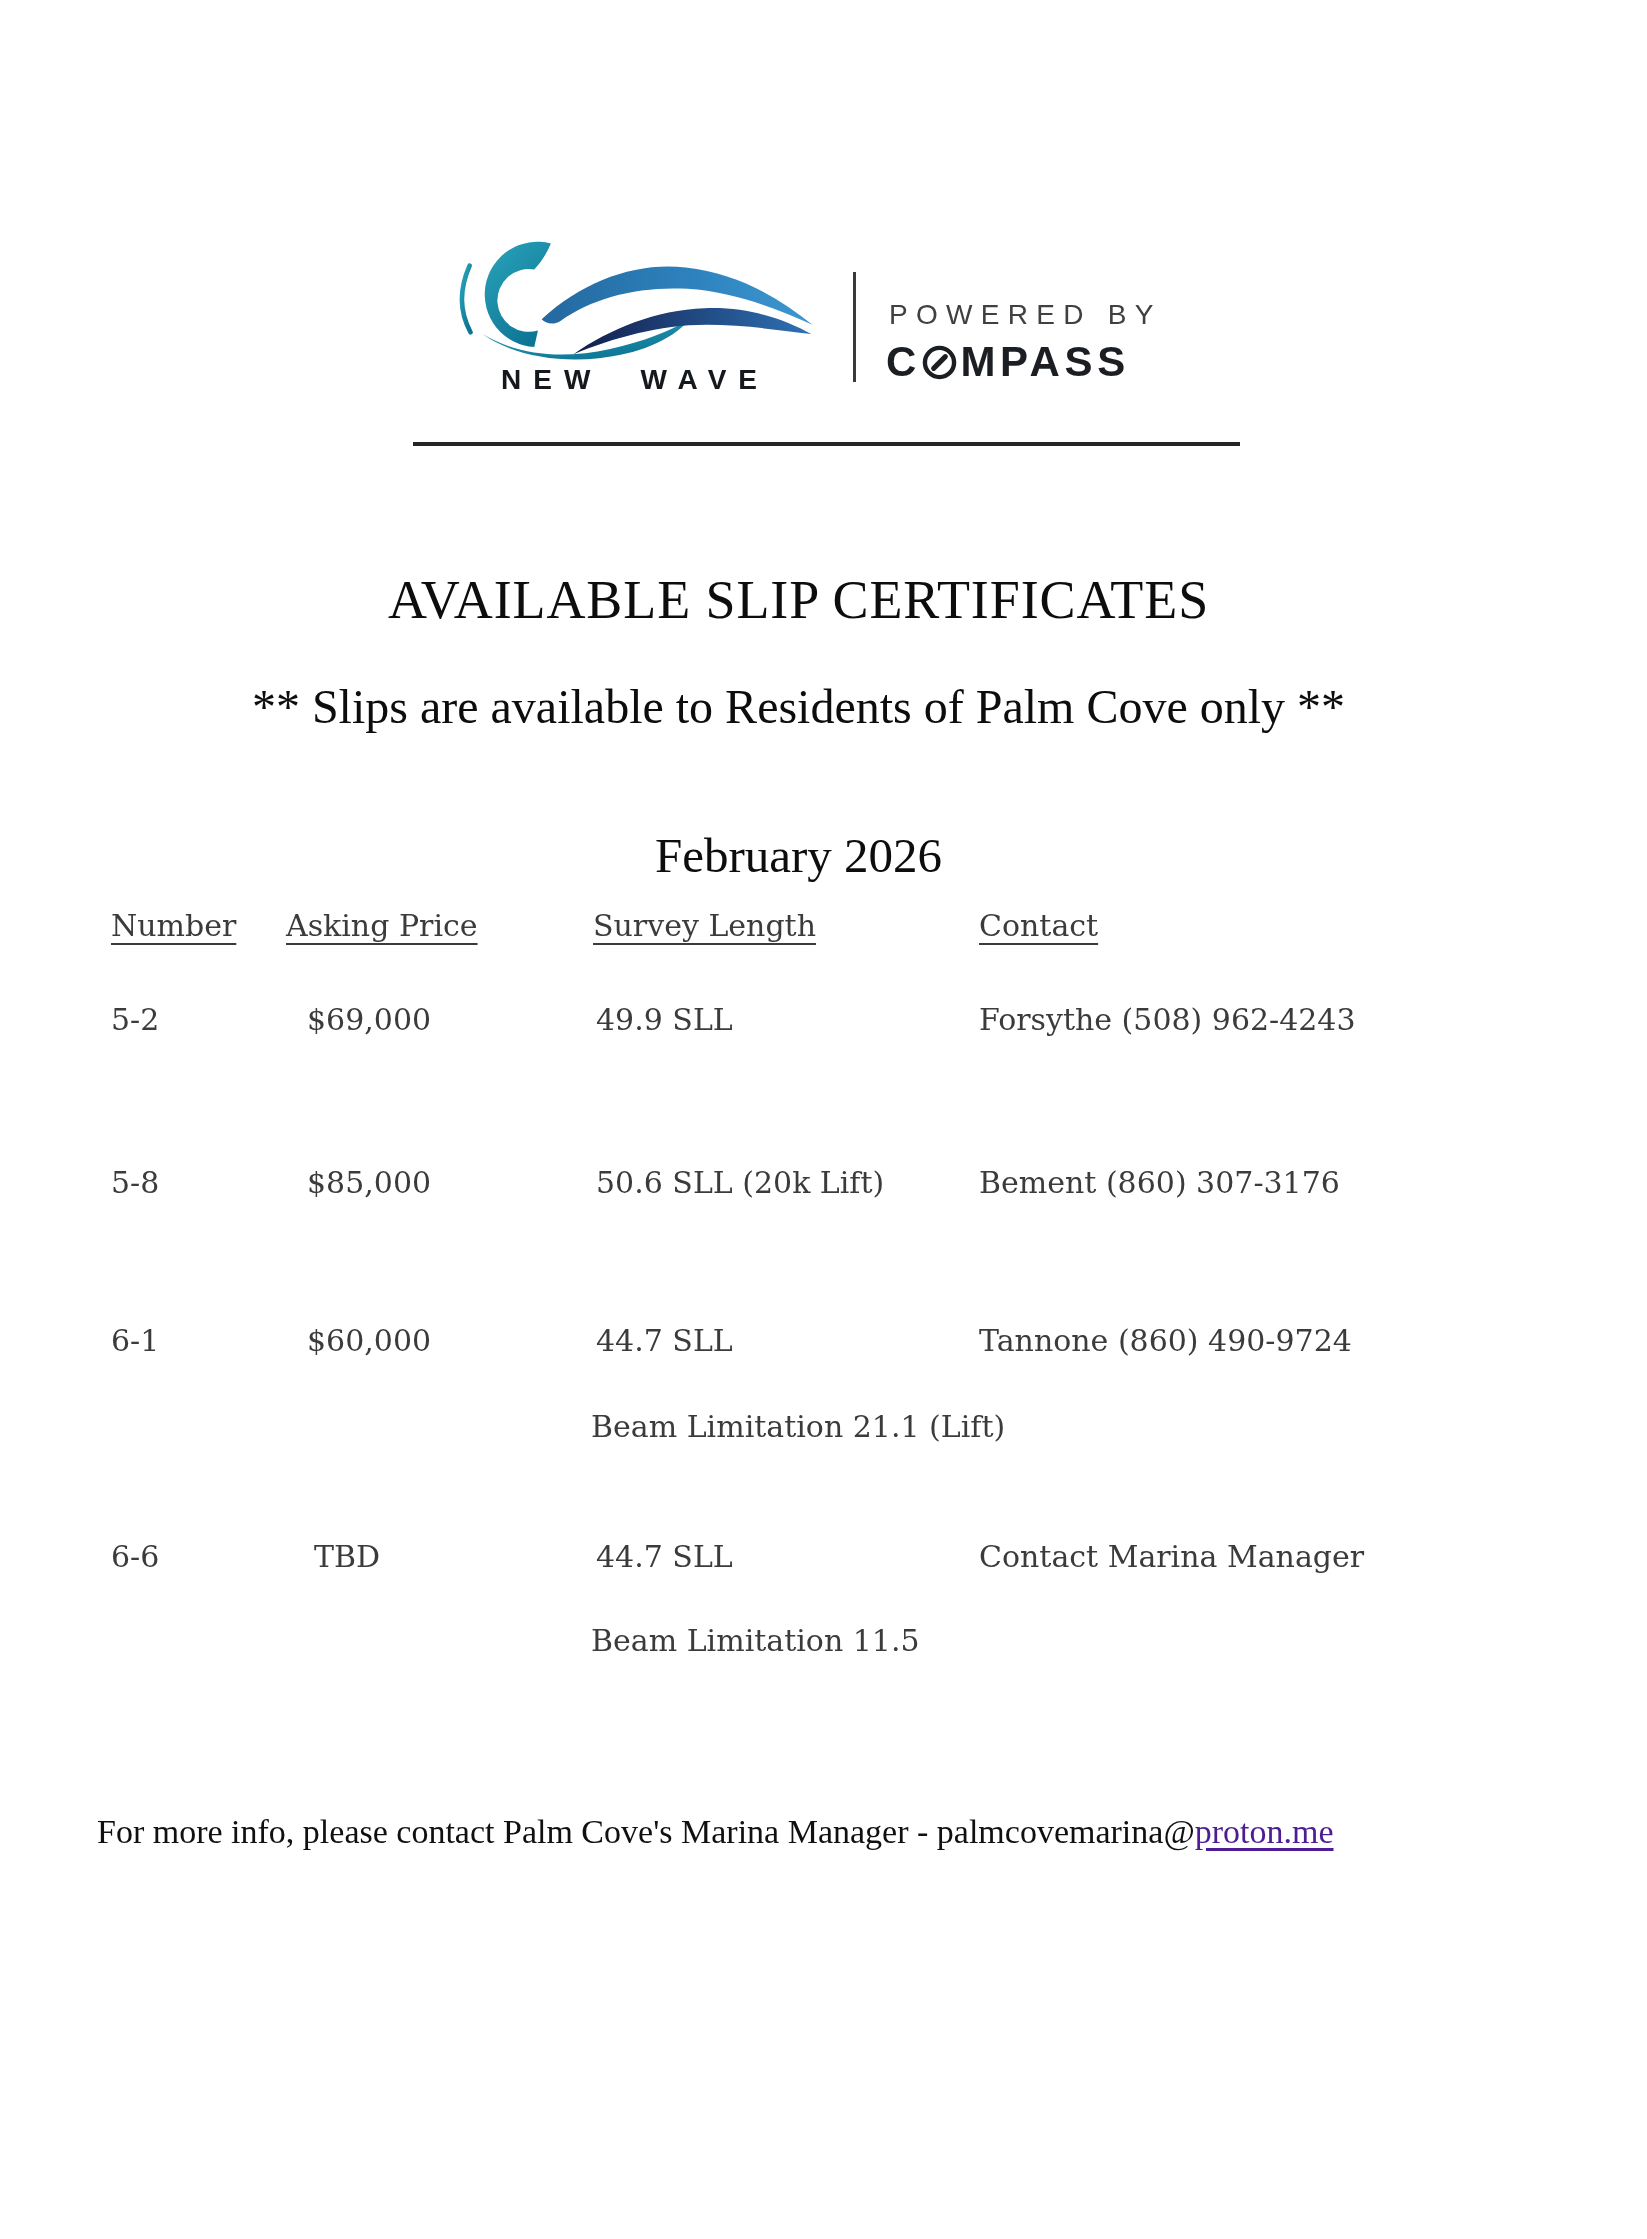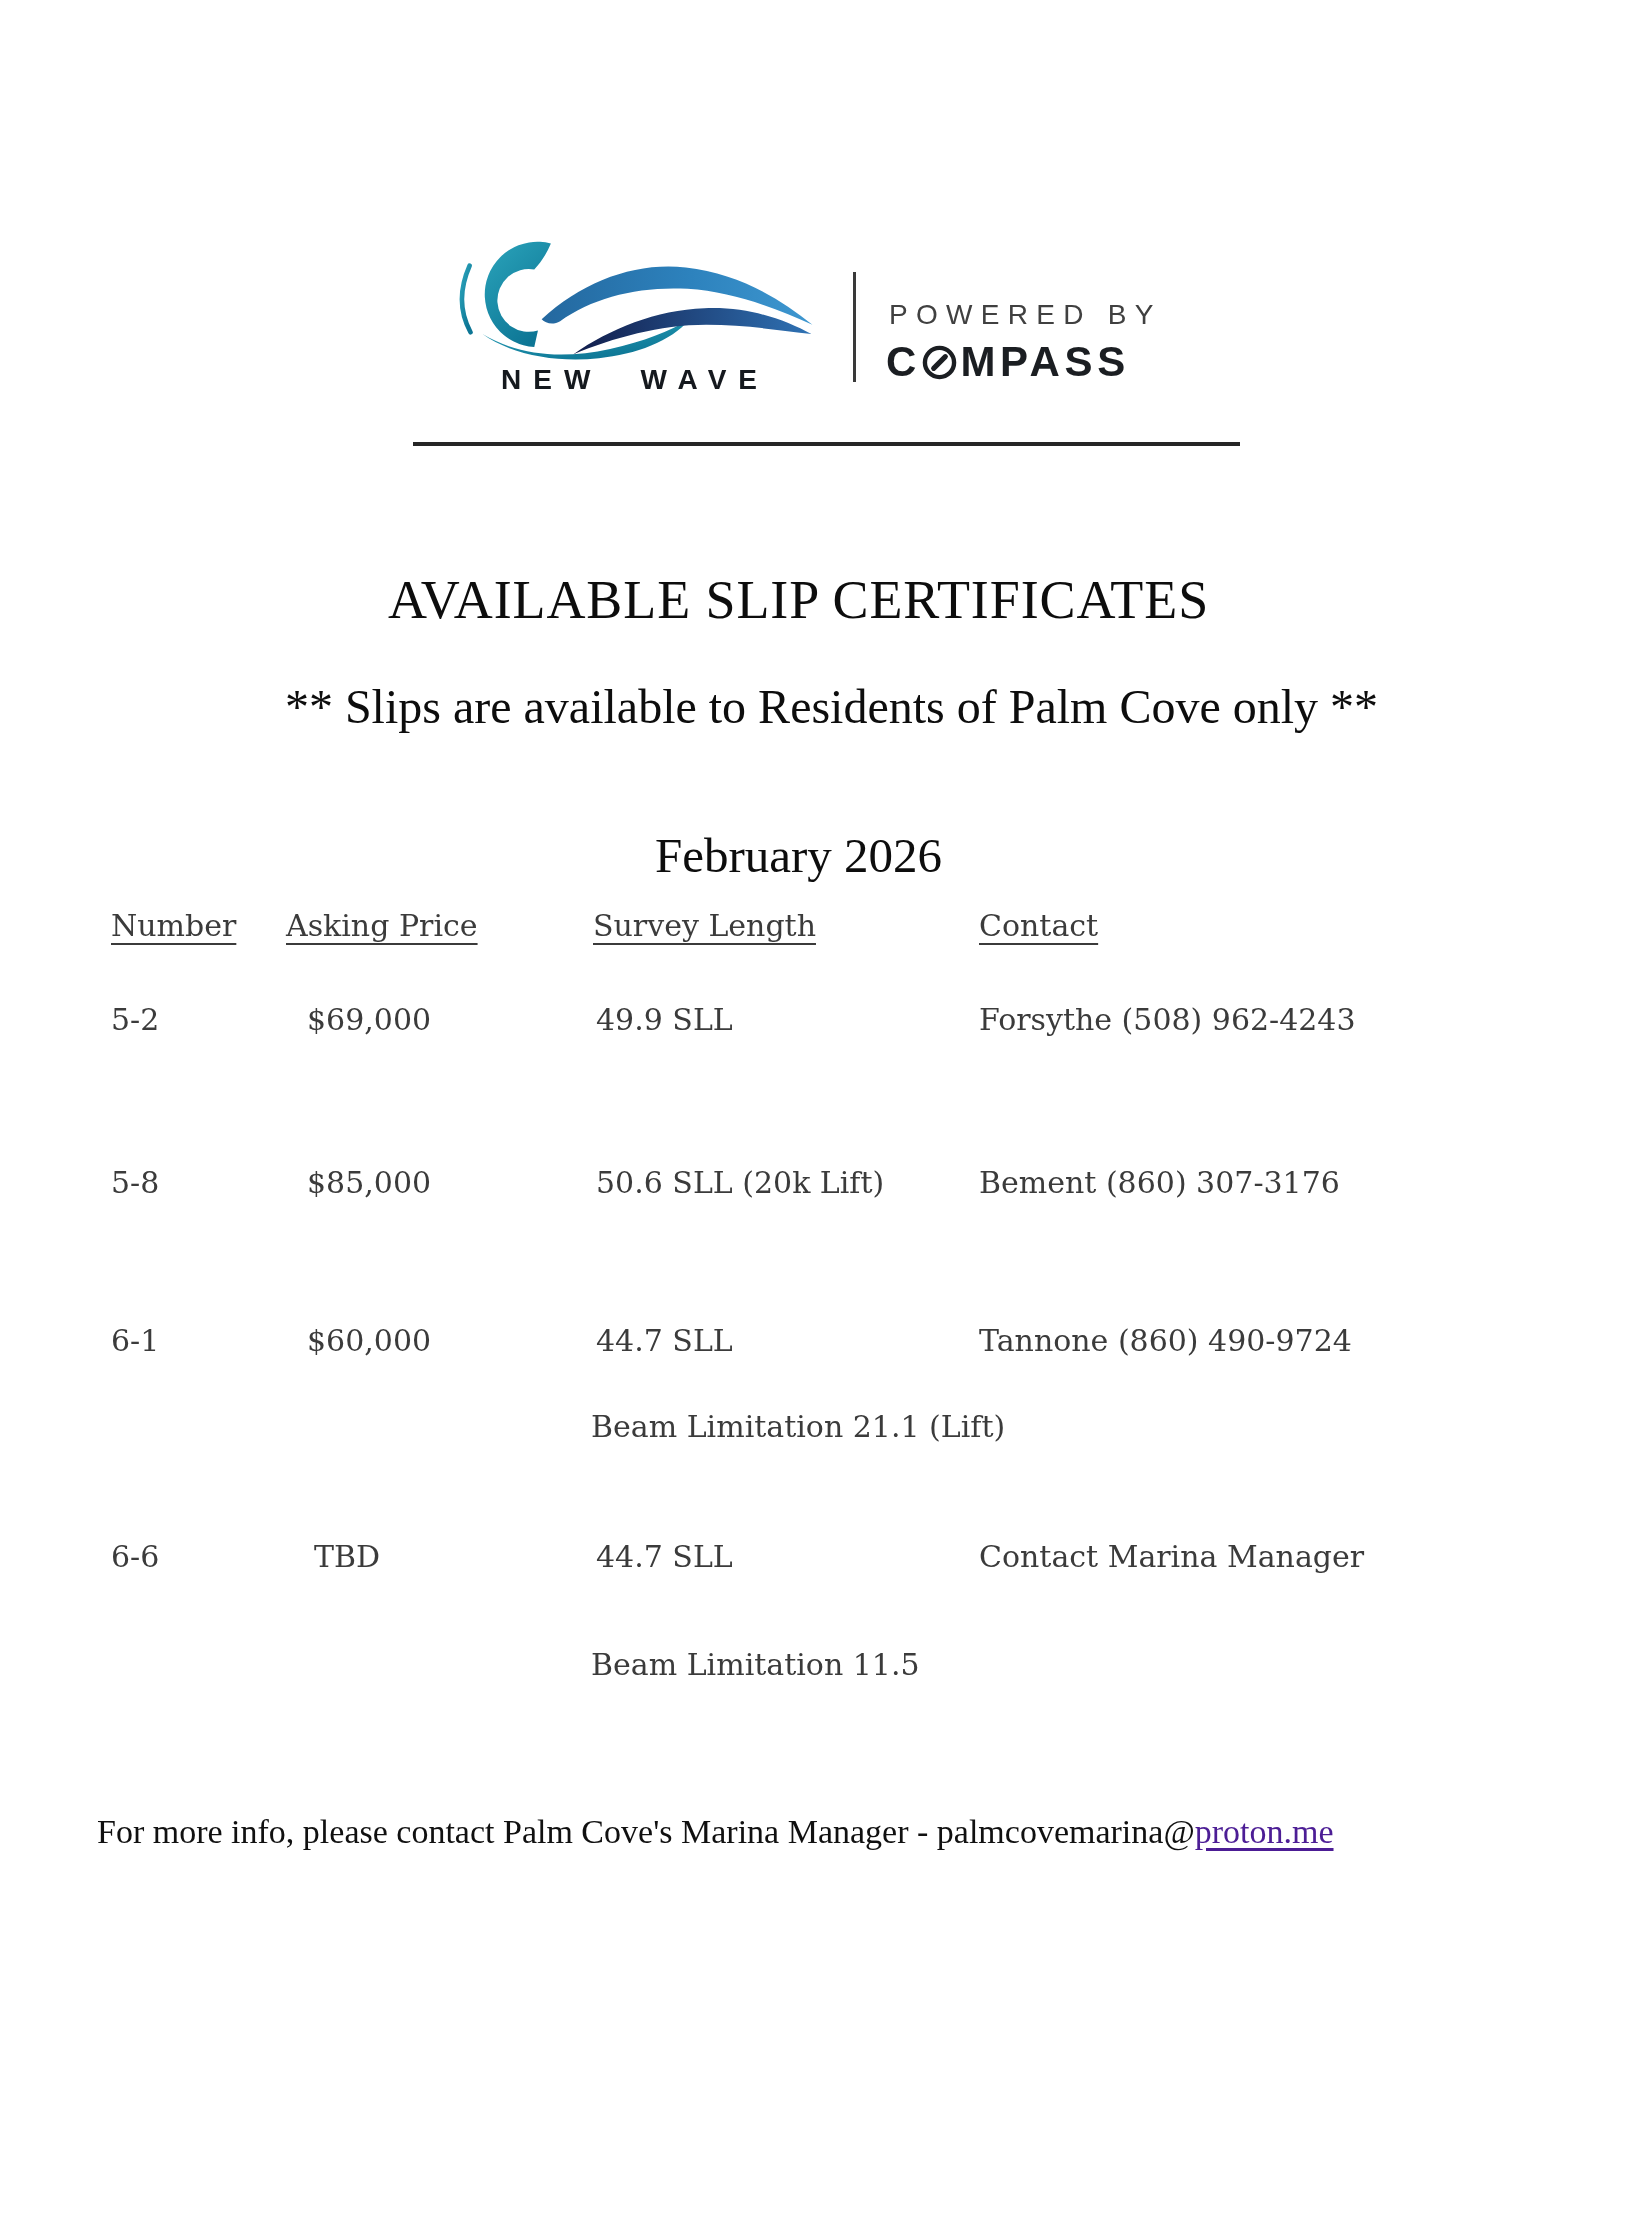--- a/index.html
+++ b/index.html
@@ -16,21 +16,21 @@
   .powered-by{left:889px;top:299px;font-family:"Liberation Sans", sans-serif;
       font-size:28px;font-weight:400;letter-spacing:8.3px;color:#404040;text-align:right;}
   .compass-line{left:886px;top:338px;font-family:"Liberation Sans", sans-serif;
       font-size:42px;font-weight:700;letter-spacing:4.6px;color:#1b1e22;display:flex;align-items:center;}
   .compass-o{display:inline-block;width:35px;height:35px;margin:0 3.7px 0 0.9px;}
   .header-rule{left:413px;top:442px;width:827px;height:3.7px;background:#262626;}
 
   
   .centerband{left:0;top:0;width:1597px;text-align:center;color:#0d0d0d;}
   .title{top:569px;font-size:54px;letter-spacing:0.9px;}
-  .subtitle{top:679px;font-size:48px;margin-left:33px;}
+  .subtitle{top:679px;font-size:48px;}
   .datehead{top:827px;font-size:49px;}
 
   
   .trow{position:absolute;left:97px;width:1477px;height:46px;
         font-family:"DejaVu Serif", serif;font-size:30px;color:#3b3b3b;margin-left:14px;}
   .trow > span{position:absolute;top:0;white-space:nowrap;}
   .c-number{left:0;}
   .c-price-h{left:175px;}
   .c-price{left:196px;}
   .c-survey-h{left:482px;}
@@ -127,20 +127,20 @@
     <span class="c-contact">Tannone (860) 490-9724</span>
   </div>
   <div class="tnote" style="top:1409px;">Beam Limitation 21.1 (Lift)</div>
 
   <div class="trow" style="top:1539px;">
     <span class="c-number">6-6</span>
     <span class="c-price" style="left:203px;">TBD</span>
     <span class="c-survey">44.7 SLL</span>
     <span class="c-contact">Contact Marina Manager</span>
   </div>
-  <div class="tnote" style="top:1623px;margin-top:24px;">Beam Limitation 11.5</div>
+  <div class="tnote" style="top:1623px;">Beam Limitation 11.5</div>
 
   <div class="abs footer">
     <span>For more info, please contact Palm Cove's Marina Manager - palmcovemarina@</span><a href="#">proton.me</a>
   </div>
 
 </div>
 
 
 </body></html>

